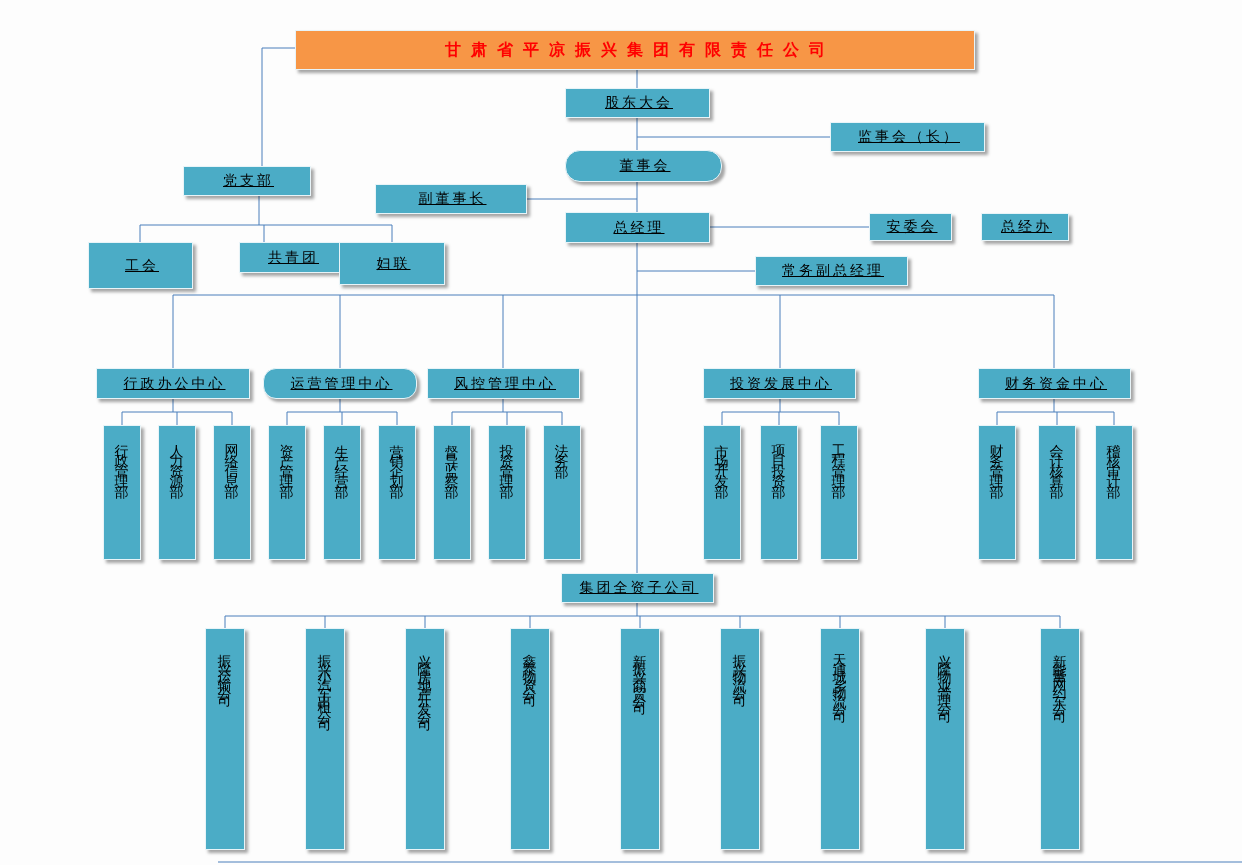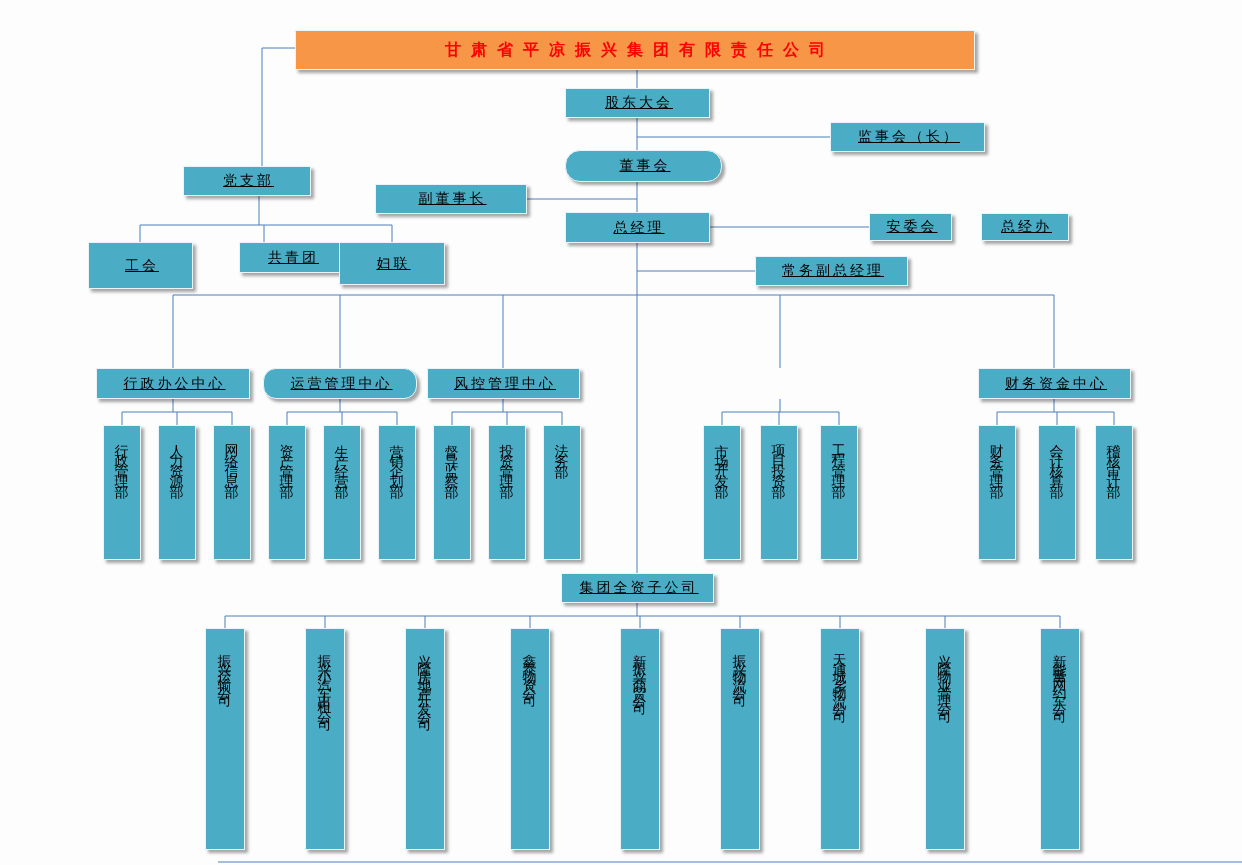--- a/index.html
+++ b/index.html
@@ -109,20 +109,21 @@
 
   <div class="box hnode" style="left:211px; top:242px; width:106px; height:31px;margin-left:28px;">共青团</div>
 
   <div class="box hnode" style="left:339px; top:242px; width:106px; height:43px;text-align:right;">妇联</div>
 
   <div class="box hnode" style="left:755px; top:256px; width:153px; height:30px;">常务副总经理</div>
 
   <div class="box hnode" style="left:96px; top:368px; width:154px; height:31px;">行政办公中心</div>
   <div class="box hnode" style="left:263px; top:368px; width:154px; height:31px;border-radius:13px;">运营管理中心</div>
   <div class="box hnode" style="left:427px; top:368px; width:153px; height:31px;">风控管理中心</div>
+  <div class="box hnode" style="left:703px; top:368px; width:153px; height:31px;">投资发展中心</div>
   <div class="box hnode" style="left:978px; top:368px; width:153px; height:31px;">财务资金中心</div>
 
   <div class="box vnode" style="left:103px;">行政管理部</div>
   <div class="box vnode" style="left:158px;">人力资源部</div>
   <div class="box vnode" style="left:213px;">网络信息部</div>
   <div class="box vnode" style="left:268px;">资产管理部</div>
   <div class="box vnode" style="left:323px;">生产经营部</div>
   <div class="box vnode" style="left:378px;">营销企划部</div>
   <div class="box vnode" style="left:433px;">督导监察部</div>
   <div class="box vnode" style="left:488px;">投资管理部</div>

